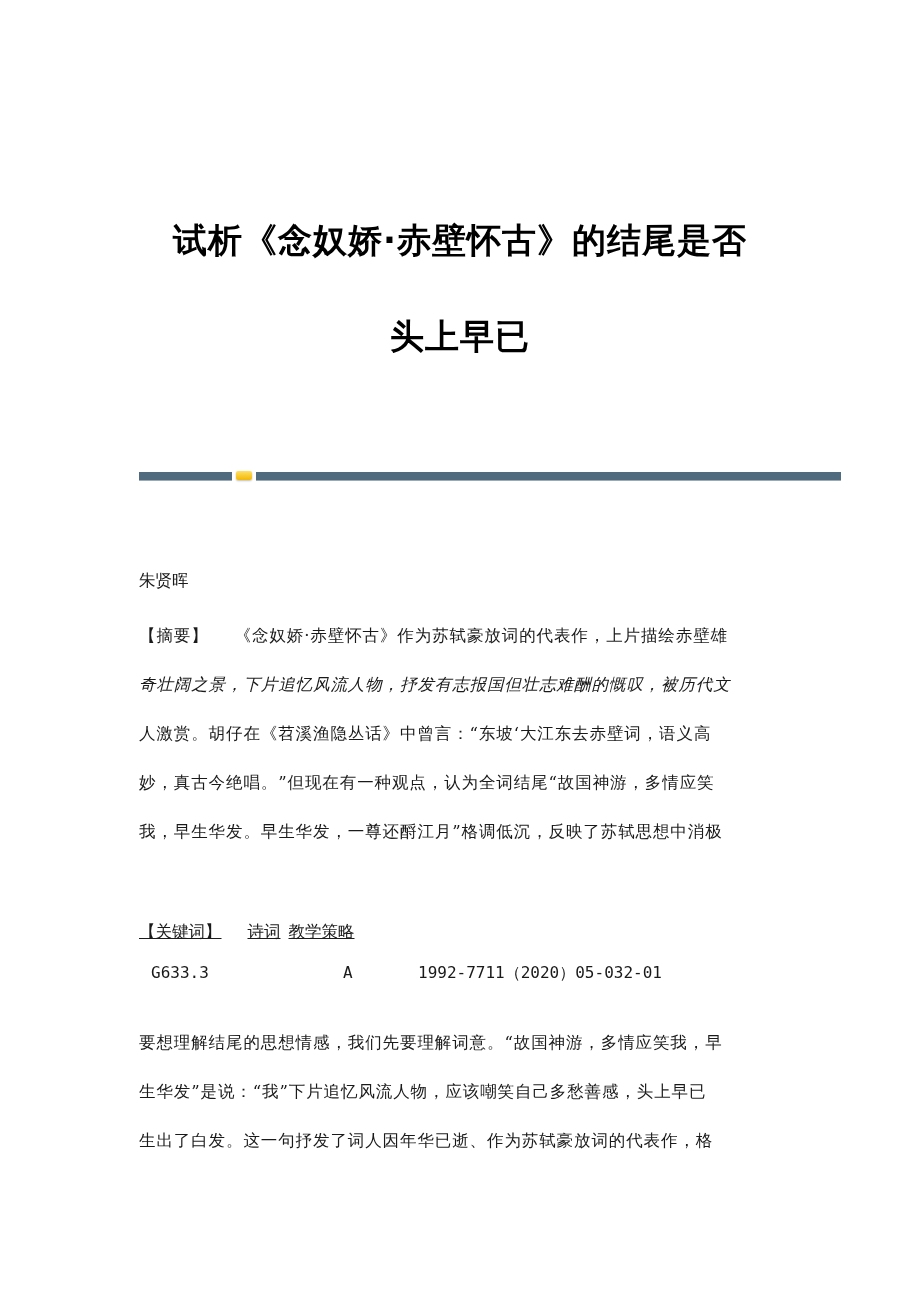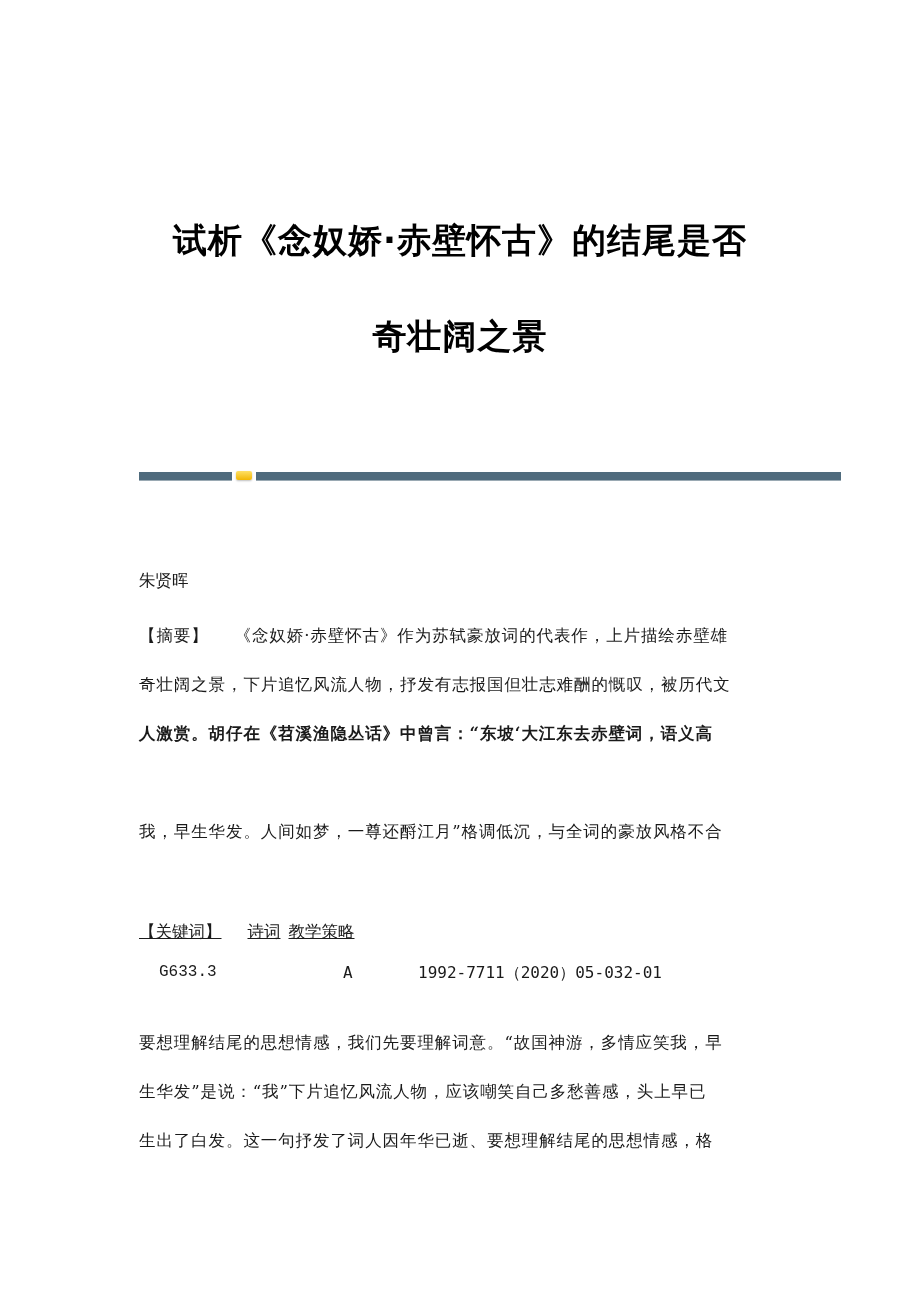--- a/index.html
+++ b/index.html
@@ -68,67 +68,68 @@
     left: 139px;
     width: 632px;
     font-size: 16.5px;
     line-height: 49px;
     white-space: nowrap;
     color: #1a1a1a;
   }
   .author { top: 556px; }
   .para-line { letter-spacing: 0.9px; }
   .abstract-l1 { top: 611px; }
-  .abstract-l2 { top: 660px; }
-  .abstract-l3 { top: 709px; font-weight: bold; }
+  .abstract-l2 { top: 660px; font-style: italic; }
+  .abstract-l3 { top: 709px; }
   .abstract-l4 { top: 758px; }
   .abstract-l5 { top: 807px; }
   .abstract-l6 { top: 856px; }
   .keywords { top: 907px; text-decoration: underline; }
   .codes { top: 948px; font-family: "DejaVu Sans Mono", "Liberation Mono", monospace; font-size: 16px; }
   .body-l1 { top: 1018px; }
   .body-l2 { top: 1067px; }
   .body-l3 { top: 1116px; }
 
   .label { margin-right: 26px; }
-  .code-a { position: absolute; left: 20px; font-family: Liberation Mono, monospace; }
+  .code-a { position: absolute; left: 12px; }
   .code-b { position: absolute; left: 204px; }
   .code-c { position: absolute; left: 279px; text-align: center; }
   .kw { margin-right: 8px; }
 </style>
 </head>
 <body>
 
 <div class="page">
 
   <div class="title-line title-1">试析《念奴娇·赤壁怀古》的结尾是否</div>
-  <div class="title-line title-2">奇壮阔之景</div>
+  <div class="title-line title-2">头上早已</div>
 
   <div class="divider">
     <div class="seg seg-left"></div>
     <div class="ornament"></div>
     <div class="seg seg-right"></div>
   </div>
 
   <div class="text para-line abstract-l1">
     <span class="label">【摘要】</span><span>《念奴娇·赤壁怀古》作为苏轼豪放词的代表作，上片描绘赤壁雄</span>
   </div>
 
   <div class="text author">朱贤晖</div>
   <div class="text para-line abstract-l2">奇壮阔之景，下片追忆风流人物，抒发有志报国但壮志难酬的慨叹，被历代文</div>
   <div class="text para-line abstract-l3">人激赏。胡仔在《苕溪渔隐丛话》中曾言：“东坡‘大江东去赤壁词，语义高</div>
-  <div class="text para-line abstract-l5">我，早生华发。人间如梦，一尊还酹江月”格调低沉，与全词的豪放风格不合</div>
+  <div class="text para-line abstract-l4">妙，真古今绝唱。”但现在有一种观点，认为全词结尾“故国神游，多情应笑</div>
+  <div class="text para-line abstract-l5">我，早生华发。早生华发，一尊还酹江月”格调低沉，反映了苏轼思想中消极</div>
 
   <div class="text keywords">
     <span class="label">【关键词】</span><span class="kw">诗词</span><span class="kw">教学策略</span>
   </div>
 
   <div class="text codes">
     <span class="code-a">G633.3</span>
     <span class="code-b">A</span>
     <span class="code-c">1992-7711（2020）05-032-01</span>
   </div>
 
   <div class="text para-line body-l1">要想理解结尾的思想情感，我们先要理解词意。“故国神游，多情应笑我，早</div>
   <div class="text para-line body-l2">生华发”是说：“我”下片追忆风流人物，应该嘲笑自己多愁善感，头上早已</div>
-  <div class="text para-line body-l3">生出了白发。这一句抒发了词人因年华已逝、要想理解结尾的思想情感，格</div>
+  <div class="text para-line body-l3">生出了白发。这一句抒发了词人因年华已逝、作为苏轼豪放词的代表作，格</div>
 
 </div>
 
 </body></html>

